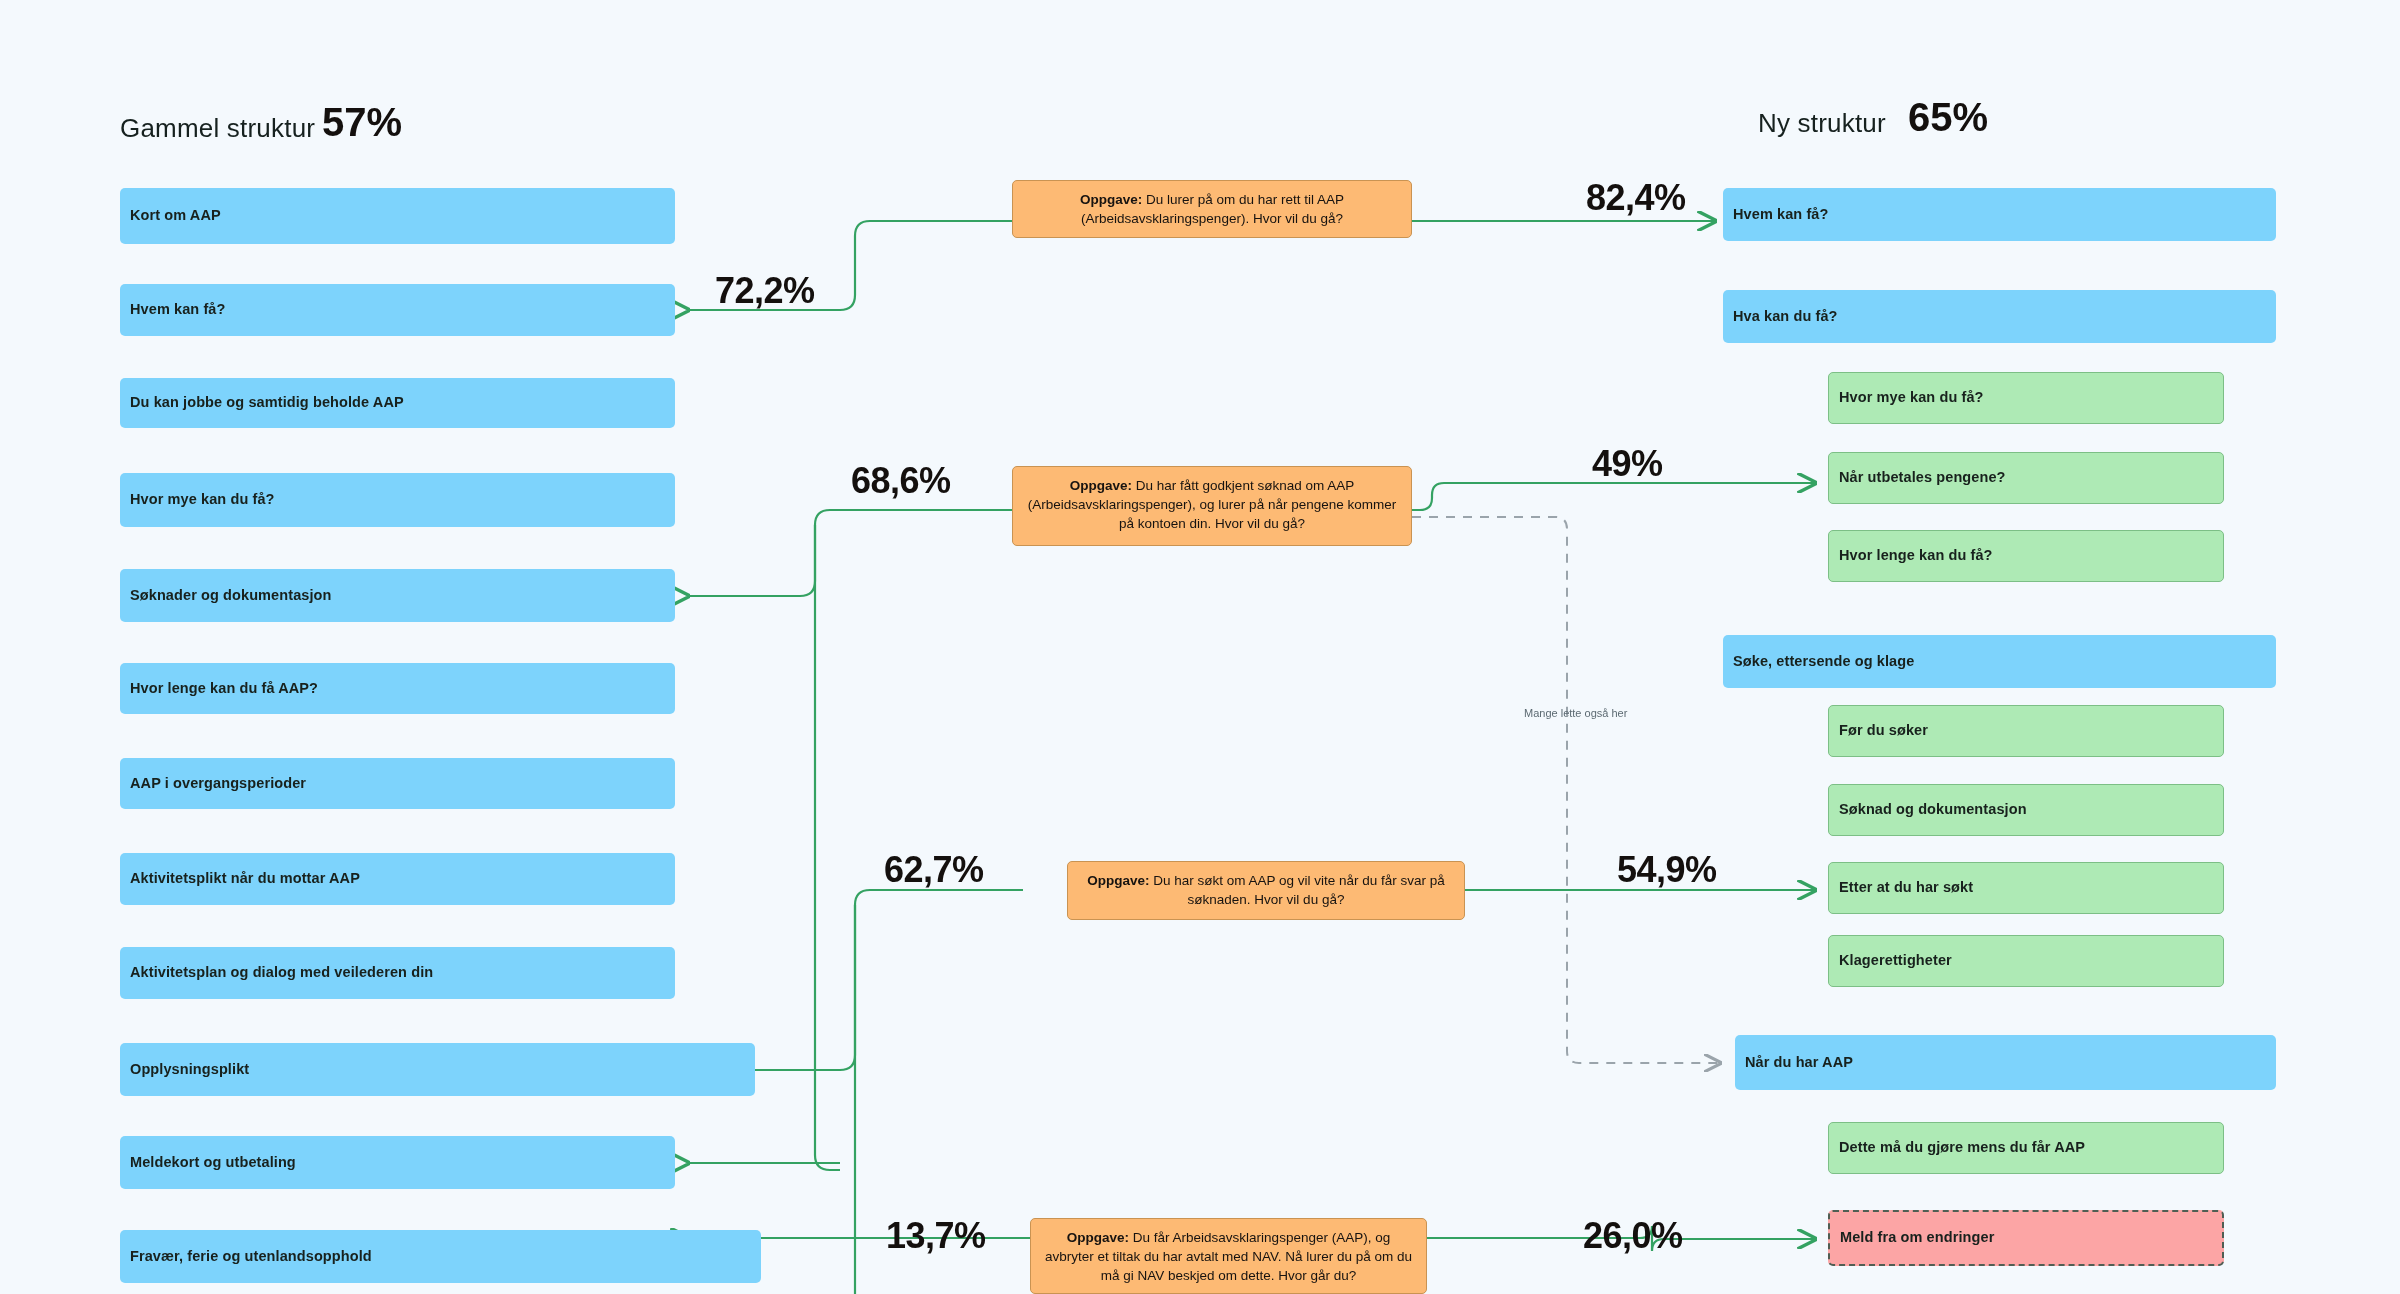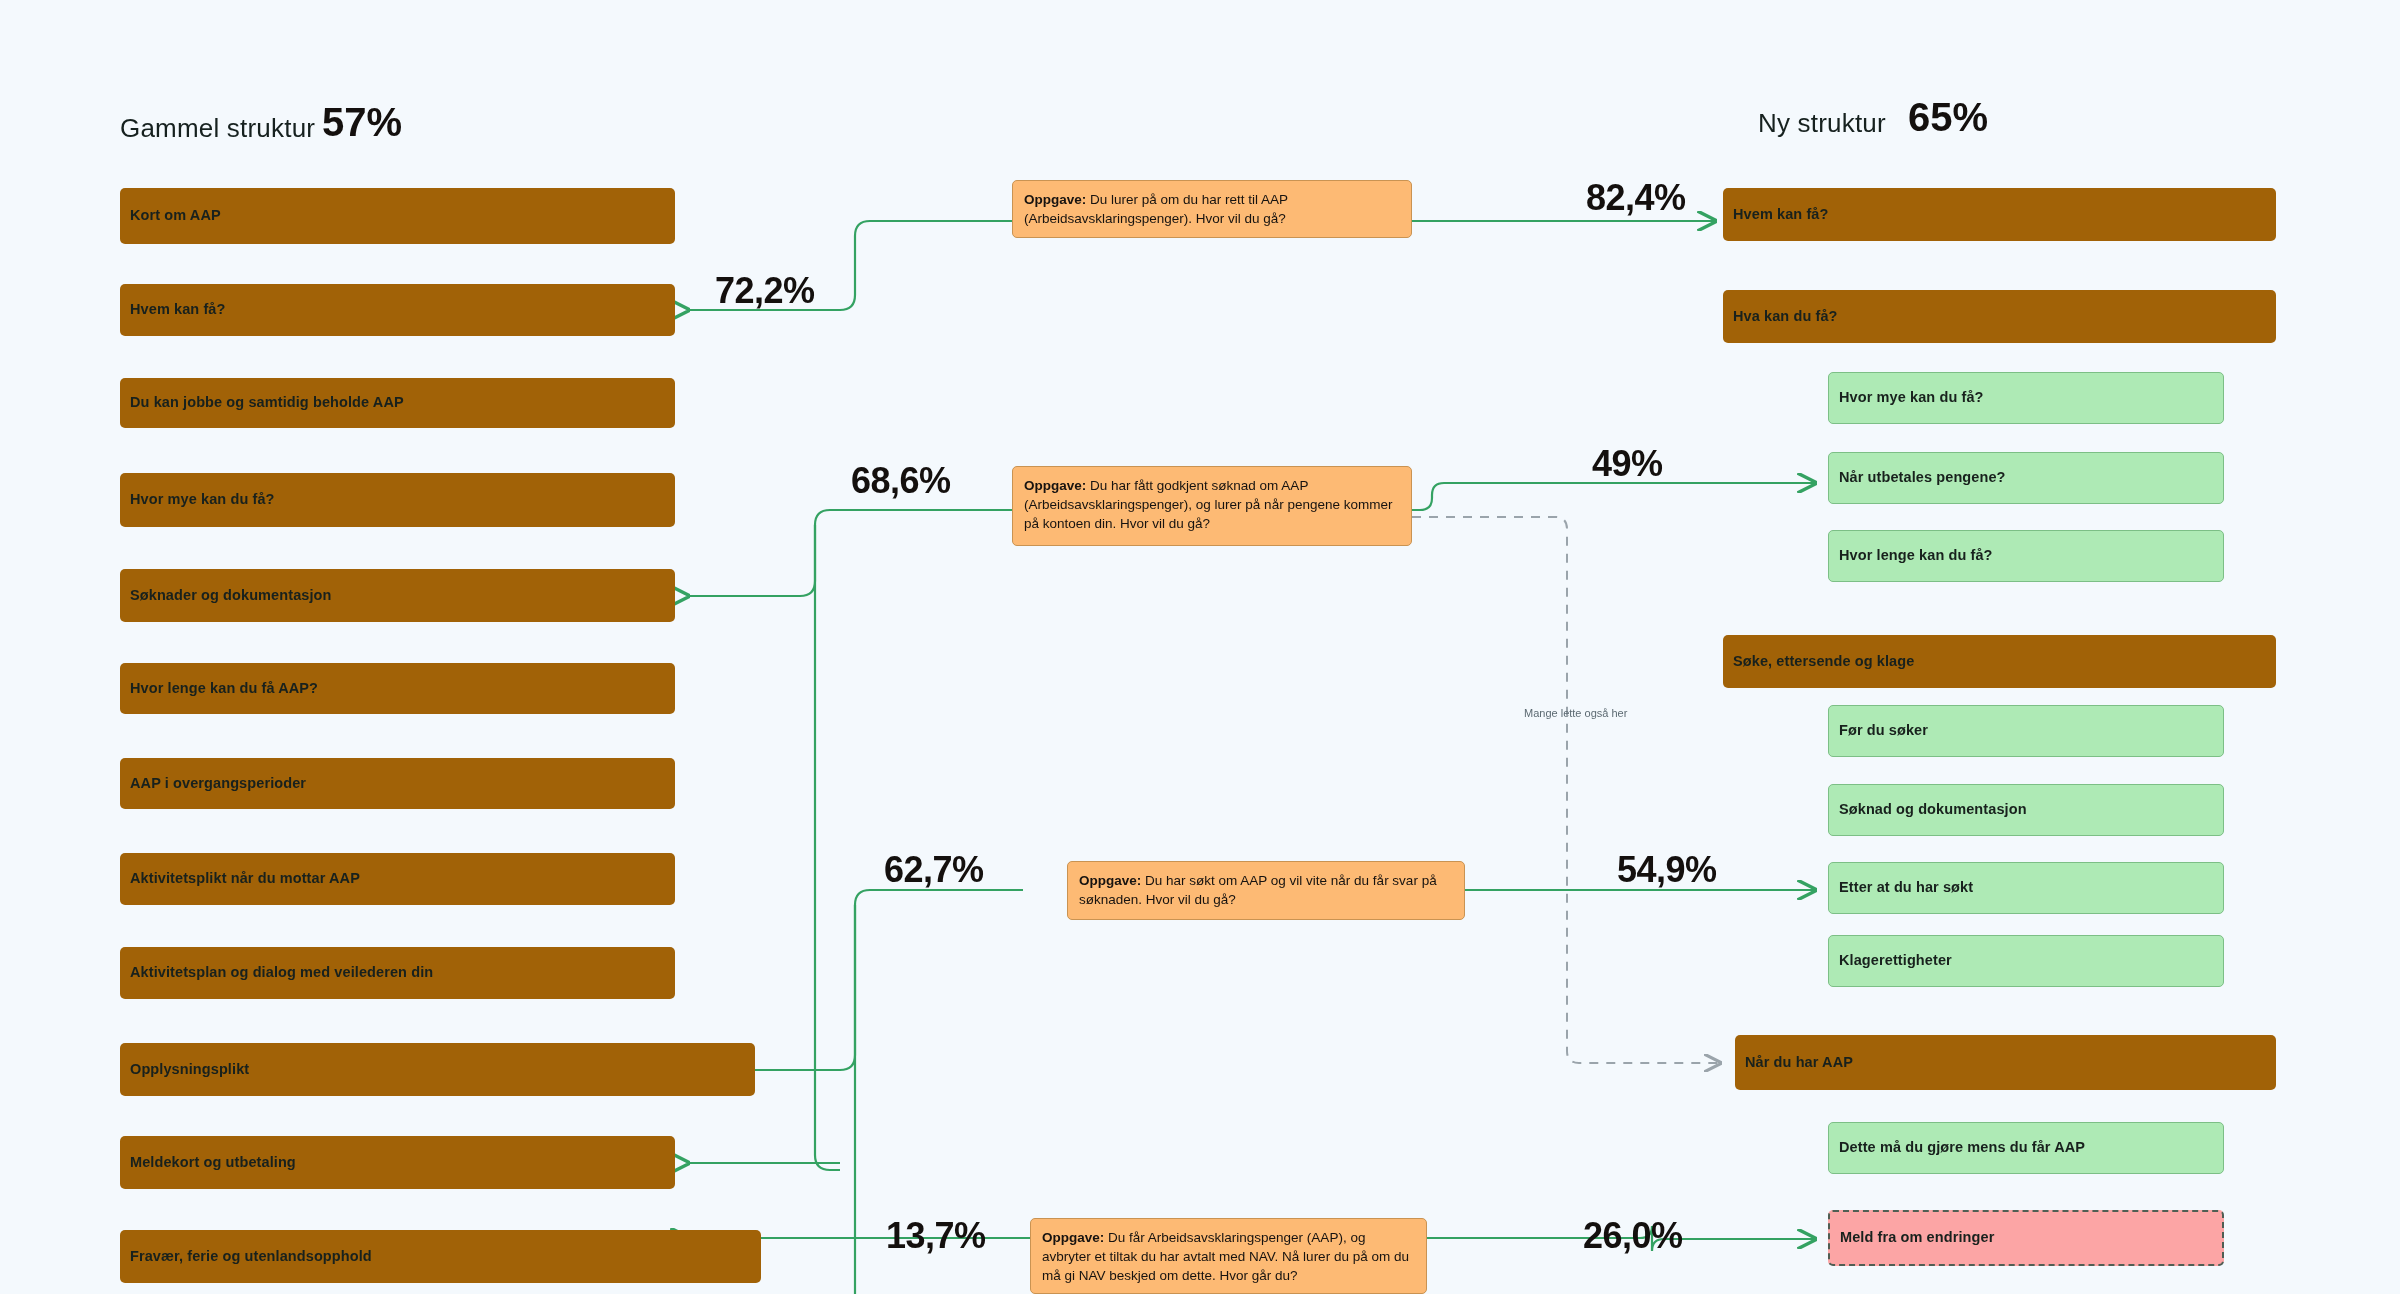--- a/index.html
+++ b/index.html
@@ -3,21 +3,21 @@
 <meta charset="utf-8">
 <style>
   html,body{margin:0;padding:0;}
   body{
     width:2400px;height:1294px;
     background:#f4f9fd;
     font-family:"Liberation Sans",sans-serif;
     overflow:hidden;
     position:relative;
   }
-  #canvas{position:absolute;inset:0;width:2400px;height:1294px;}
+  #canvas{position:absolute;inset:0;width:2400px;height:1294px;text-align:center;}
 
   .col-title{
     position:absolute;
     font-size:26px;
     color:#16211f;
     font-weight:400;
     letter-spacing:.2px;
     white-space:nowrap;
   }
   .col-pct{
@@ -34,21 +34,21 @@
     border-radius:5px;
     display:flex;
     align-items:center;
     padding-left:10px;
     font-size:14.5px;
     font-weight:700;
     color:#18211d;
     letter-spacing:.1px;
     line-height:1.2;
   }
-  .node.dark{ background:#a16207; }
+  .node.dark{ background:#7dd3fc; }
   .node.light{ background:#aeeab5; border:1px solid #7cbf86; }
   .node.dashed{ background:#fca5a5; border:2px dashed #4f5e53; }
 
   .task{
     position:absolute;
     box-sizing:border-box;
     background:#fdba74;
     border:1px solid #c99352;
     border-radius:5px;
     padding:9px 11px;

